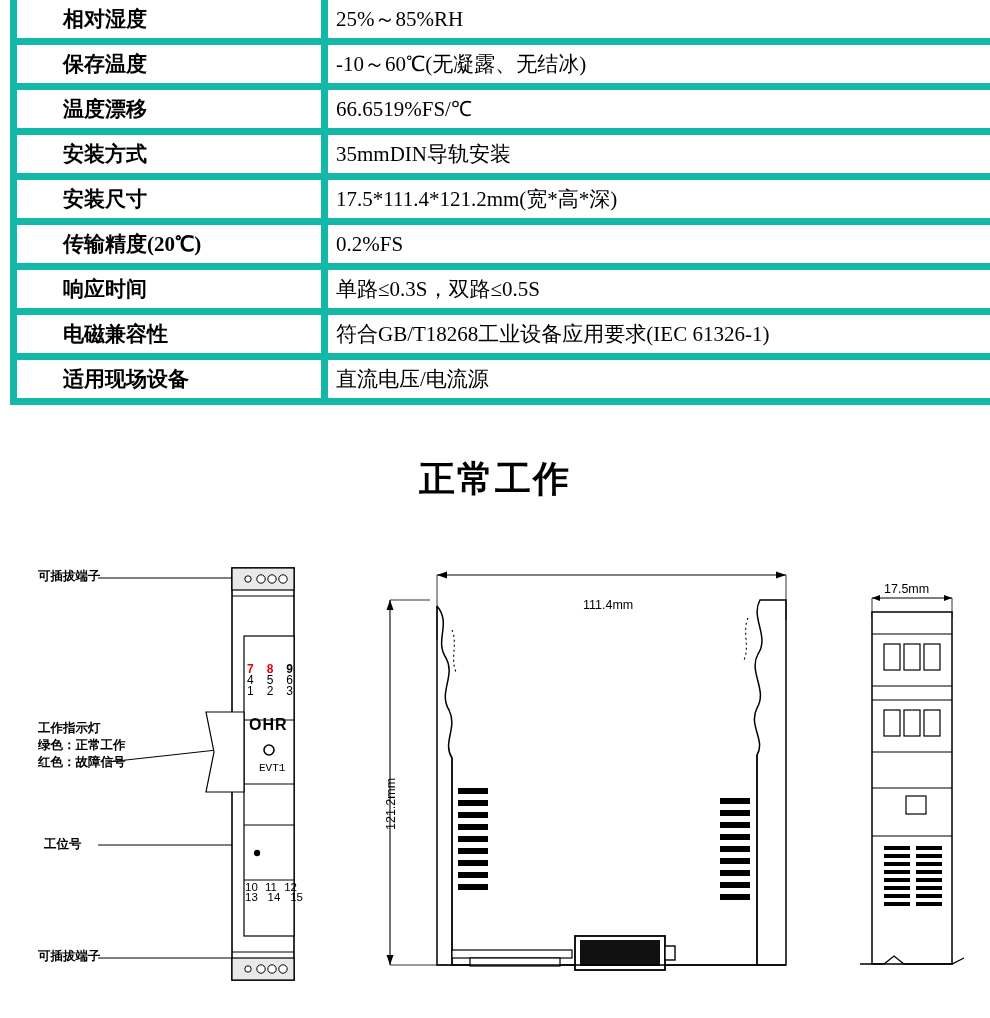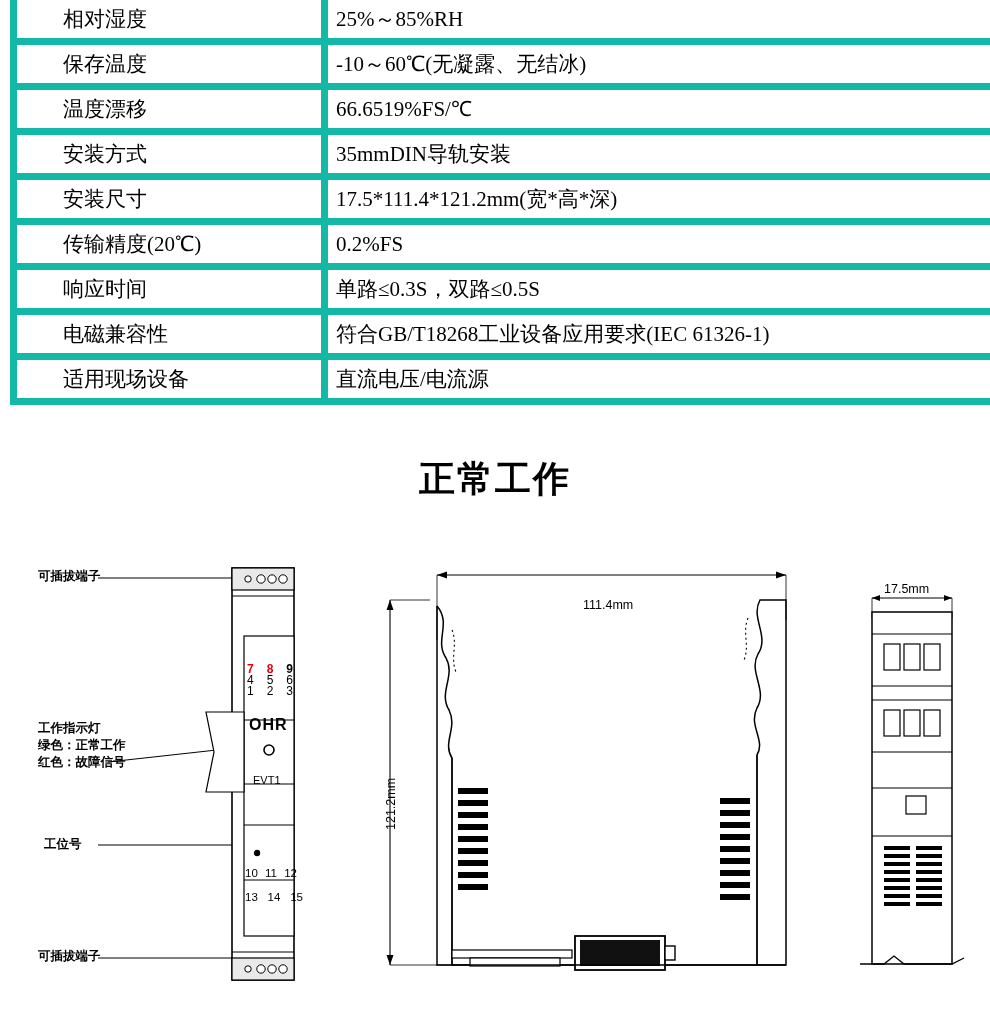--- a/index.html
+++ b/index.html
@@ -26,21 +26,21 @@
   .spec-table td {
     border: 7px solid #14b8a6;
     height: 38px;
     padding: 0 0 0 8px;
     font-size: 21px;
     line-height: 38px;
     font-family: "Liberation Serif", serif;
     white-space: nowrap;
     overflow: hidden;
   }
-  .spec-table td.k { width: 258px; font-weight: normal; padding-left: 46px; }
+  .spec-table td.k { width: 258px; font-weight: bold; padding-left: 46px; }
   .spec-table td.v { width: 700px; }
   .spec-table tr:first-child td { border-top: none; }
 
   
   .section-title {
     position: absolute;
     left: 0;
     top: 455px;
     width: 990px;
     text-align: center;
@@ -289,23 +289,23 @@
     <span>5</span>
     <span>6</span>
   </div>
   <div style="position:absolute; left:247px; top:146px; width:46px; font-family:'Liberation Sans',sans-serif; font-size:12px; line-height:11px; display:flex; justify-content:space-between;">
     <span>1</span>
     <span>2</span>
     <span>3</span>
   </div>
 
   <div style="position:absolute; left:249px; top:176px; font-family:'Liberation Sans',sans-serif; font-size:16px; font-weight:bold; letter-spacing:1px;">OHR</div>
-  <div style="position:absolute; left:253px; top:222px; font-family:Liberation Sans, sans-serif; font-size:11px;margin-top:12px;">EVT1</div>
-
-  <div style="position:absolute; left:245px; top:328px; width:52px; font-family:'Liberation Sans',sans-serif; font-size:11.5px; line-height:11px; display:flex; justify-content:space-between;">
+  <div style="position:absolute; left:259px; top:222px; font-family:Liberation Mono, monospace; font-size:11px;">EVT1</div>
+
+  <div style="position:absolute; left:245px; top:342px; width:52px; font-family:'Liberation Sans',sans-serif; font-size:11.5px; line-height:11px; display:flex; justify-content:space-between;">
     <span>10</span>
     <span>11</span>
     <span>12</span>
   </div>
   <div style="position:absolute; left:245px; top:352px; width:58px; font-family:'Liberation Sans',sans-serif; font-size:11.5px; line-height:11px; display:flex; justify-content:space-between;">
     <span>13</span>
     <span>14</span>
     <span>15</span>
   </div>
 

